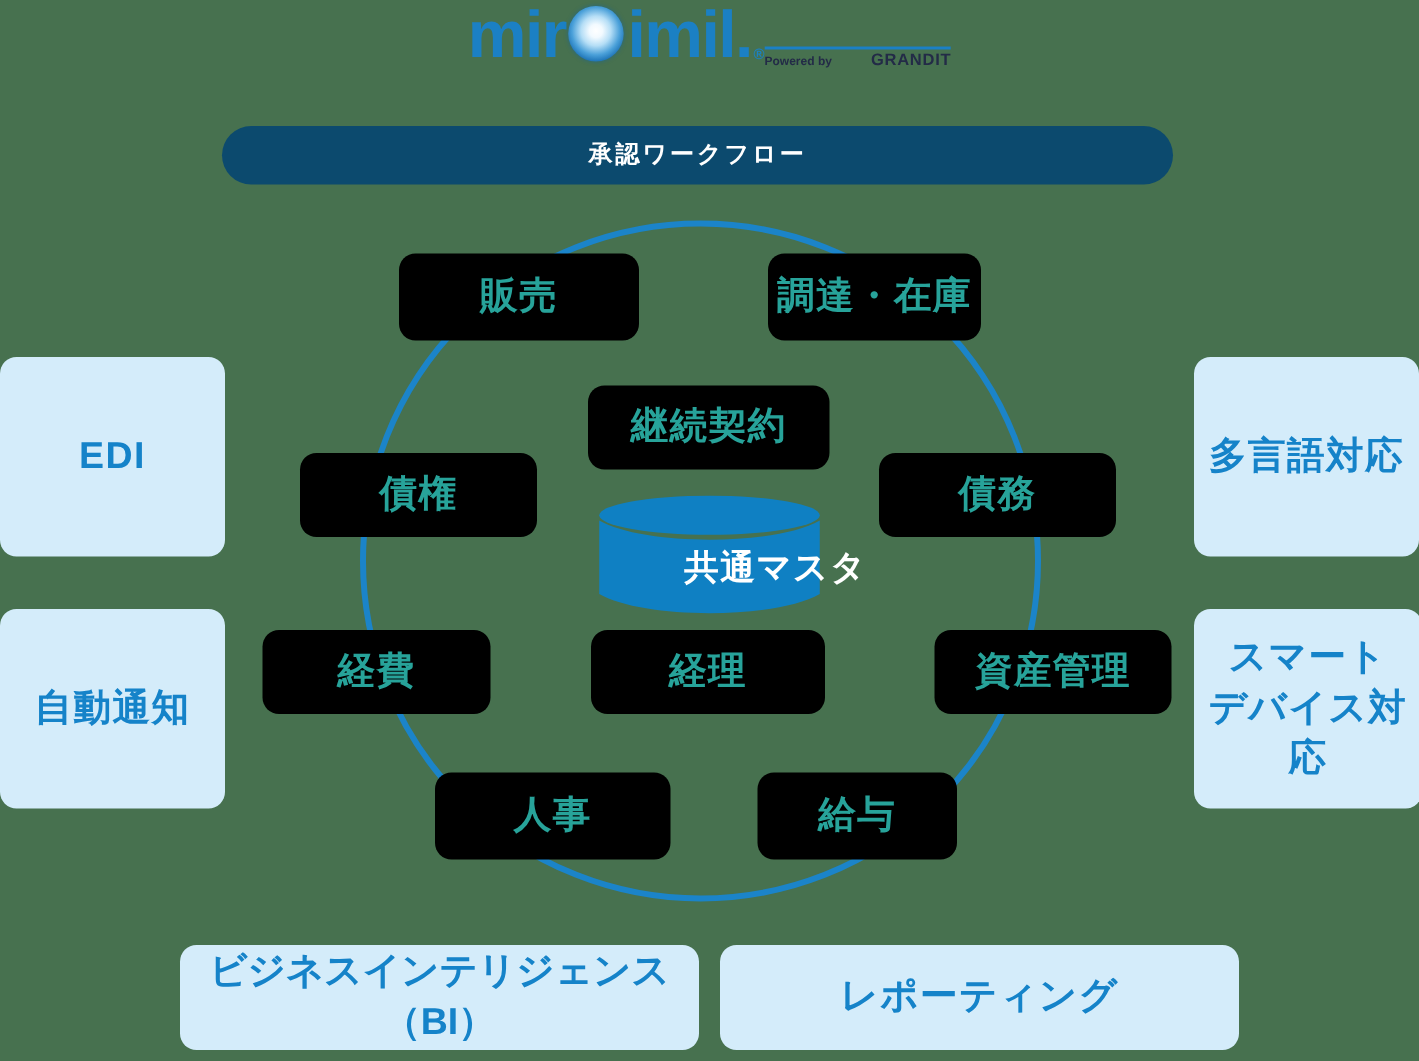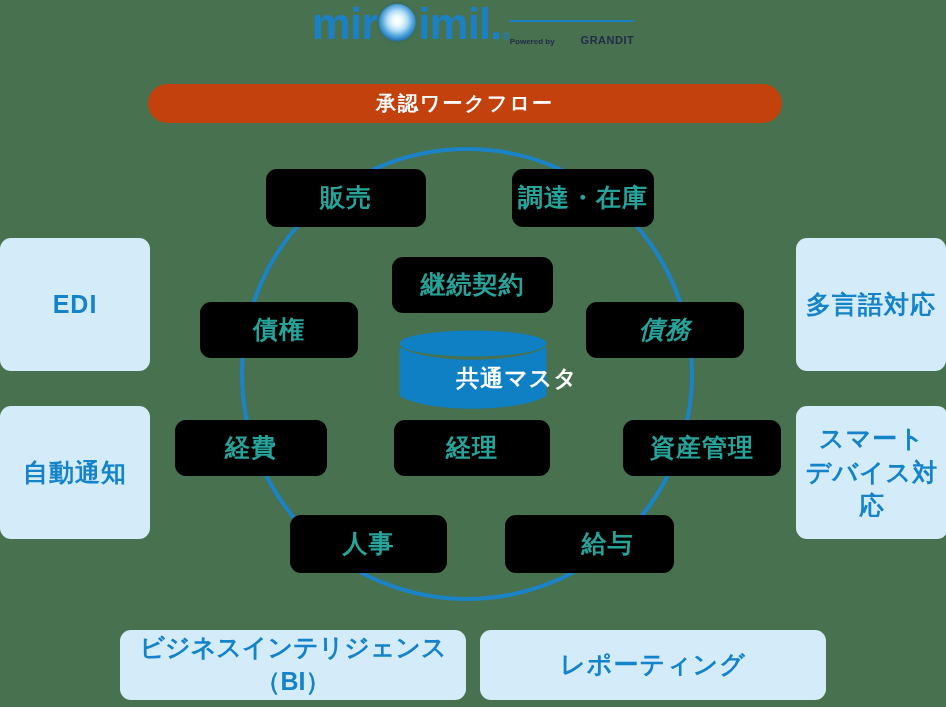--- a/index.html
+++ b/index.html
@@ -31,31 +31,31 @@
       #ffffff 0%,#f2faff 16%,#b5def6 36%,#4aa0d9 58%,#0d63aa 80%,#0a3f78 100%);
     box-shadow:0 0 3px rgba(13,99,170,.6);
   }
   .logo-reg{
     font-size:10px;color:#1b80c4;font-weight:bold;
     align-self:flex-end;margin:0 0 4px 1px;letter-spacing:0;
   }
   .logo-powered{
     display:flex;align-items:baseline;gap:4px;
     border-top:2px solid #1b80c4;
-    margin-top:1px;padding-top:12px;
+    margin-top:1px;padding-top:1px;
   }
   .powered-by{font-size:8px;color:#232b47;font-weight:bold;}
   .powered-brand{font-size:11px;color:#232b47;font-weight:bold;letter-spacing:.5px;margin-left:22px;}
 
   
   .banner{
     position:absolute;left:148px;top:84px;width:634px;height:39px;
-    background:#c2410c;border-radius:20px;
+    background:#0c4a6e;border-radius:20px;
     display:flex;align-items:center;justify-content:center;
-    color:#ffffff;font-size:20px;font-weight:bold;letter-spacing:2px;
+    color:#ffffff;font-size:16px;font-weight:bold;letter-spacing:2px;
   }
 
   
   .module-circle{
     position:absolute;left:240px;top:147px;width:454px;height:454px;
     border:4px solid #1b84c9;border-radius:50%;
     box-sizing:border-box;z-index:0;
   }
 
   
@@ -99,26 +99,26 @@
   <div class="banner">
     <span>承認ワークフロー</span>
   </div>
 
   <div class="module-circle"></div>
 
   <div class="box inner" style="left:266px;top:169px;width:160px;height:58px;">販売</div>
   <div class="box inner" style="left:512px;top:169px;width:142px;height:58px;">調達・在庫</div>
   <div class="box inner" style="left:392px;top:257px;width:161px;height:56px;">継続契約</div>
   <div class="box inner" style="left:200px;top:302px;width:158px;height:56px;">債権</div>
-  <div class="box inner" style="left:586px;top:302px;width:158px;height:56px;font-style:italic;">債務</div>
+  <div class="box inner" style="left:586px;top:302px;width:158px;height:56px;">債務</div>
   <div class="box inner" style="left:175px;top:420px;width:152px;height:56px;">経費</div>
   <div class="box inner" style="left:394px;top:420px;width:156px;height:56px;">経理</div>
   <div class="box inner" style="left:623px;top:420px;width:158px;height:56px;">資産管理</div>
   <div class="box inner" style="left:290px;top:515px;width:157px;height:58px;">人事</div>
-  <div class="box inner" style="left:505px;top:515px;width:133px;height:58px;padding-left:36px;">給与</div>
+  <div class="box inner" style="left:505px;top:515px;width:133px;height:58px;">給与</div>
 
   <svg class="cylinder" viewBox="0 0 148 80">
     <ellipse cx="74" cy="13.5" rx="73.5" ry="13" fill="#0f80c3"></ellipse>
     <path d="M0.5,17 C30,34 118,34 147.5,17 L147.5,66 C118,83 30,83 0.5,66 Z" fill="#0f80c3"></path>
   </svg>
   <div class="cylinder-label">共通マスタ</div>
 
   <div class="box outer" style="left:796px;top:238px;width:150px;height:133px;">多言語対応</div>
   <div class="box outer" style="left:0px;top:238px;width:150px;height:133px;">EDI</div>
   <div class="box outer" style="left:0px;top:406px;width:150px;height:133px;">自動通知</div>

